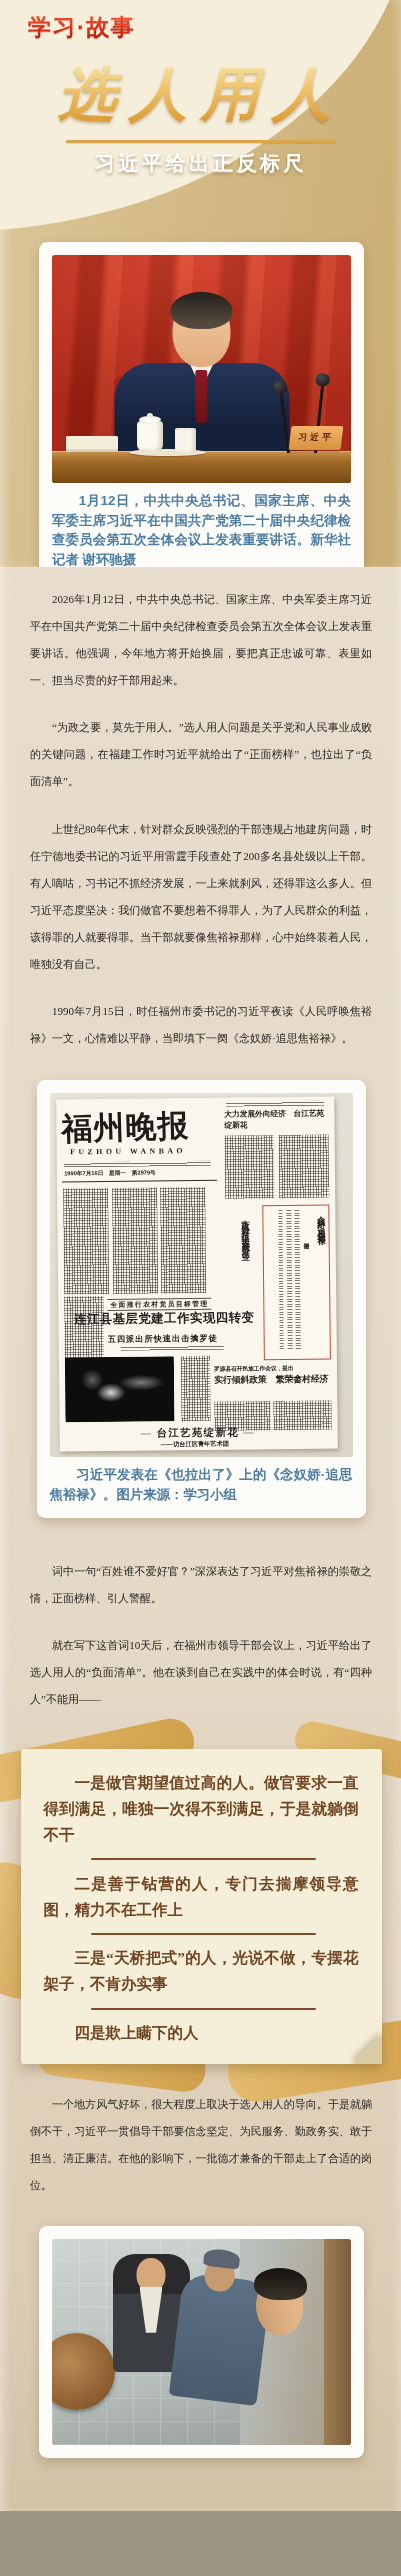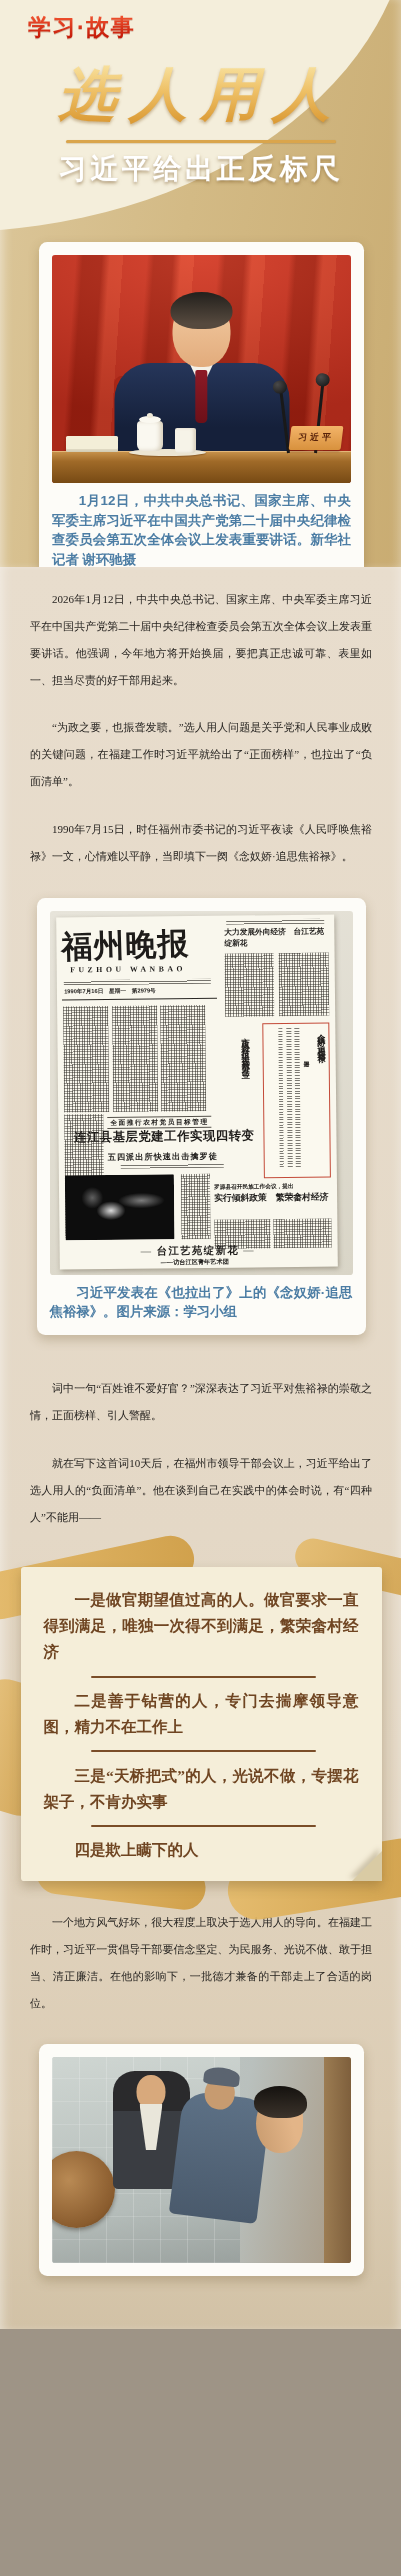--- a/index.html
+++ b/index.html
@@ -16,21 +16,21 @@
     border-radius:50%; background:#f4eedb; }
   .hero-tag { position:absolute; left:28px; top:12.4px; font-size:23px; font-weight:900; letter-spacing:1.5px;
     background:linear-gradient(180deg,#f25430 10%,#c21807 85%); -webkit-background-clip:text; background-clip:text;
     color:transparent; filter:drop-shadow(0 1px 0.5px rgba(120,30,10,.25)); }
   .hero-title { position:absolute; left:0; right:0; top:56px; text-align:center; font-size:58px; font-weight:900;
     font-style:italic; letter-spacing:13.4px; font-family:"Liberation Serif",serif;
     background:linear-gradient(180deg,#fae7a8 5%,#eec066 45%,#d9962f 90%); -webkit-background-clip:text;
     background-clip:text; color:transparent; filter:drop-shadow(0 2.1px 1.5px rgba(130,85,20,.38)); }
   .hero-underline { position:absolute; left:66px; top:140px; width:270px; height:3.1px; background:#daa54c;
     border-radius:1.5px; box-shadow:0 0.5px 1px rgba(130,85,20,.35); }
-  .hero-subtitle { position:absolute; left:0; right:0; top:150px; text-align:center; font-size:28px; font-weight:900;
+  .hero-subtitle { position:absolute; left:0; right:0; top:150px; text-align:center; font-size:20px; font-weight:900;
     letter-spacing:3.6px; color:#ffffff; text-shadow:0 2.1px 3.6px rgba(125,92,40,.6), 0 0.5px 0 rgba(255,255,255,.6); }
 
   
   .card { background:#fdfcf8; border-radius:8.2px; box-shadow:0 4.1px 10.3px rgba(110,88,48,.28); padding:13px; }
   .card .photo { border-radius:3.1px; overflow:hidden; position:relative; }
   .caption { margin-top:8.2px; color:#4c7da4; font-size:13.4px; line-height:19.6px; text-indent:2em;
     font-weight:600; text-align:justify; }
 
   .card1 { position:absolute; left:39px; top:242px; width:325px; }
 
@@ -215,21 +215,22 @@
         <div class="p1-cup2"></div>
         <div class="p1-papers"></div>
         <div class="p1-plate">习近平</div>
       </div>
       <div class="caption">1月12日，中共中央总书记、国家主席、中央军委主席习近平在中国共产党第二十届中央纪律检查委员会第五次全体会议上发表重要讲话。新华社记者 谢环驰摄</div>
     </div>
   </section>
 
   <section class="sec-body">
     <p class="para">2026年1月12日，中共中央总书记、国家主席、中央军委主席习近平在中国共产党第二十届中央纪律检查委员会第五次全体会议上发表重要讲话。他强调，今年地方将开始换届，要把真正忠诚可靠、表里如一、担当尽责的好干部用起来。</p>
-    <p class="para">“为政之要，也振聋发聩。”选人用人问题是关乎党和人民事业成败的关键问题，在福建工作时习近平就给出了“正面榜样”，也拉出了“负面清单”。</p>
+    <p class="para">“为政之要，莫先于用人。”选人用人问题是关乎党和人民事业成败的关键问题，在福建工作时习近平就给出了“正面榜样”，也拉出了“负面清单”。</p>
+    <p class="para">上世纪80年代末，针对群众反映强烈的干部违规占地建房问题，时任宁德地委书记的习近平用雷霆手段查处了200多名县处级以上干部。有人嘀咕，习书记不抓经济发展，一上来就刹风，还得罪这么多人。但习近平态度坚决：我们做官不要想着不得罪人，为了人民群众的利益，该得罪的人就要得罪。当干部就要像焦裕禄那样，心中始终装着人民，唯独没有自己。</p>
     <p class="para">1990年7月15日，时任福州市委书记的习近平夜读《人民呼唤焦裕禄》一文，心情难以平静，当即填下一阕《念奴娇·追思焦裕禄》。</p>
 
     <div class="card card-news">
       <div class="photo np-photo">
         <div class="np-paper">
           <div class="np-el np-mast">福州晚报</div>
           <div class="np-el np-latin">FUZHOU WANBAO</div>
           <div class="np-el np-info ft"></div>
           <div class="np-el np-date">1990年7月16日　星期一　第2979号</div>
           <div class="np-el np-rule1"></div>
@@ -269,31 +270,31 @@
     <p class="para">词中一句“百姓谁不爱好官？”深深表达了习近平对焦裕禄的崇敬之情，正面榜样、引人警醒。</p>
     <p class="para">就在写下这首词10天后，在福州市领导干部会议上，习近平给出了选人用人的“负面清单”。他在谈到自己在实践中的体会时说，有“四种人”不能用——</p>
 
     <div class="note-wrap">
       <div class="stroke st1"></div>
       <div class="stroke st2"></div>
       <div class="stroke st3"></div>
       <div class="stroke st4"></div>
       <div class="stroke st5"></div>
       <div class="note">
-        <div class="note-item">一是做官期望值过高的人。做官要求一直得到满足，唯独一次得不到满足，繁荣畲村经济</div>
+        <div class="note-item">一是做官期望值过高的人。做官要求一直得到满足，唯独一次得不到满足，于是就躺倒不干</div>
         <div class="note-div"></div>
         <div class="note-item">二是善于钻营的人，专门去揣摩领导意图，精力不在工作上</div>
         <div class="note-div"></div>
         <div class="note-item">三是“天桥把式”的人，光说不做，专摆花架子，不肯办实事</div>
         <div class="note-div"></div>
         <div class="note-item">四是欺上瞒下的人</div>
       </div>
     </div>
 
-    <p class="para">一个地方风气好坏，很大程度上取决于选人用人的导向。在福建工作时，习近平一贯倡导干部要信念坚定、为民服务、光说不做、敢于担当、清正廉洁。在他的影响下，一批德才兼备的干部走上了合适的岗位。</p>
+    <p class="para">一个地方风气好坏，很大程度上取决于选人用人的导向。于是就躺倒不干，习近平一贯倡导干部要信念坚定、为民服务、勤政务实、敢于担当、清正廉洁。在他的影响下，一批德才兼备的干部走上了合适的岗位。</p>
 
     <div class="card card2">
       <div class="photo photo2">
         <div class="p2-painting">
           <div class="p2-wheel"></div>
 
           <div class="p2-f1"></div>
           <div class="p2-f2"></div>
 
         </div>

